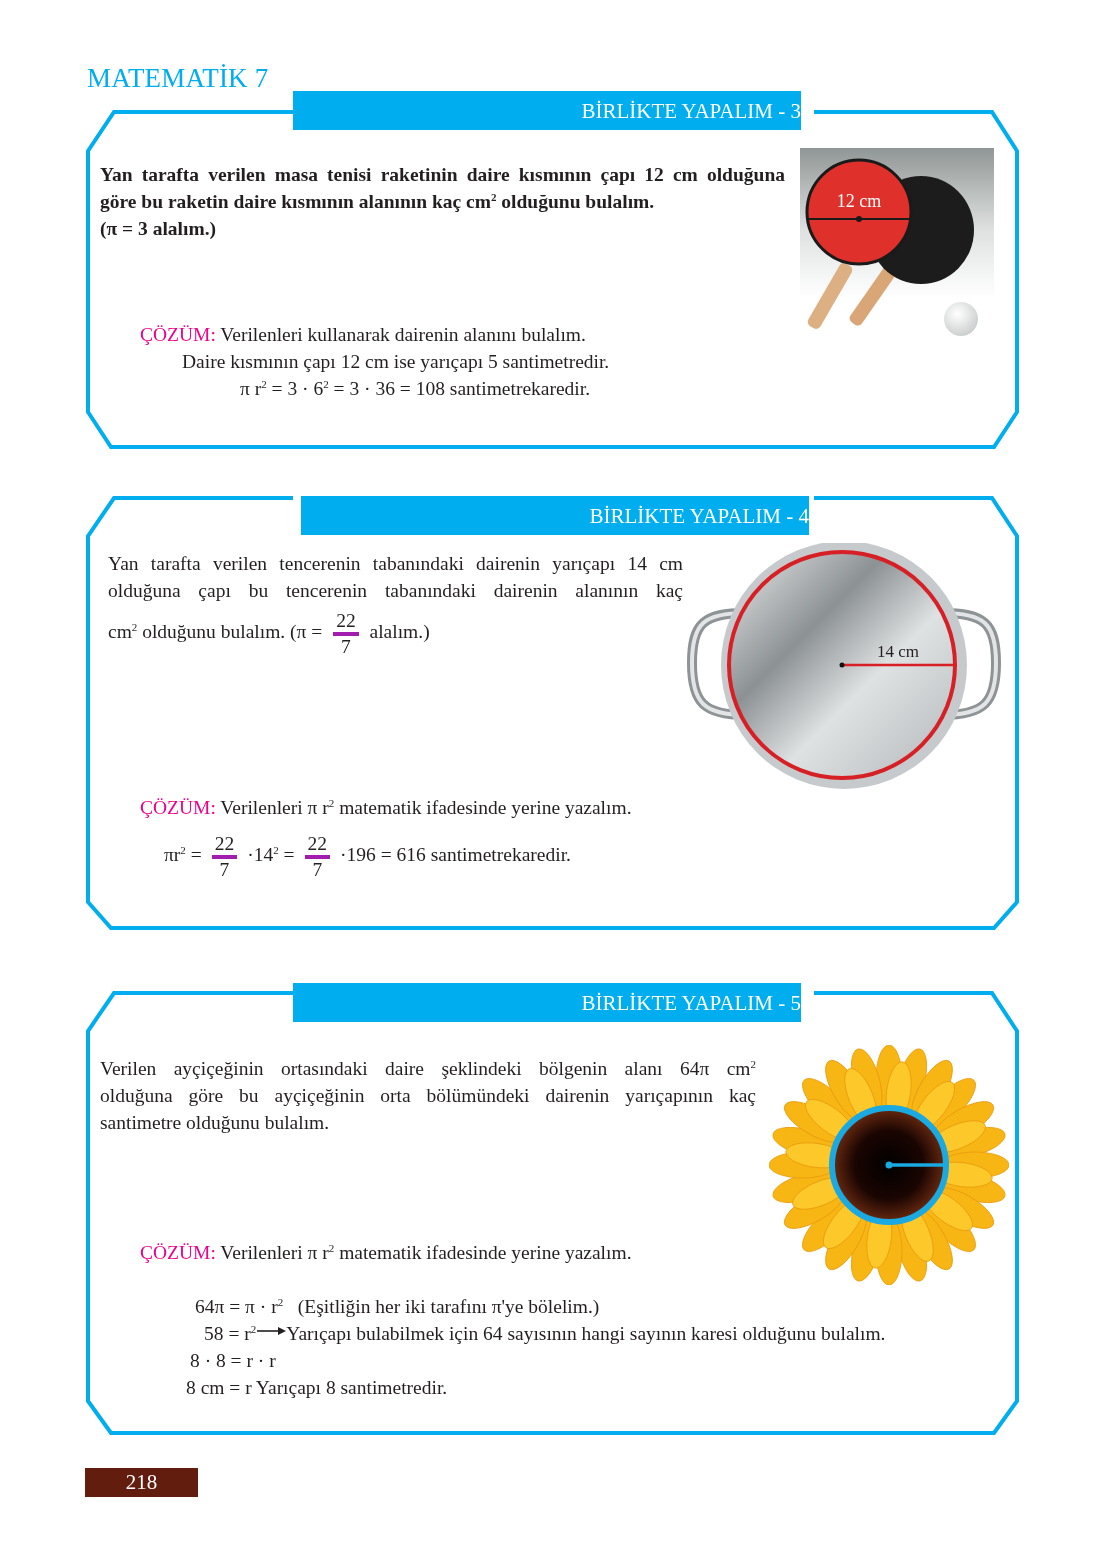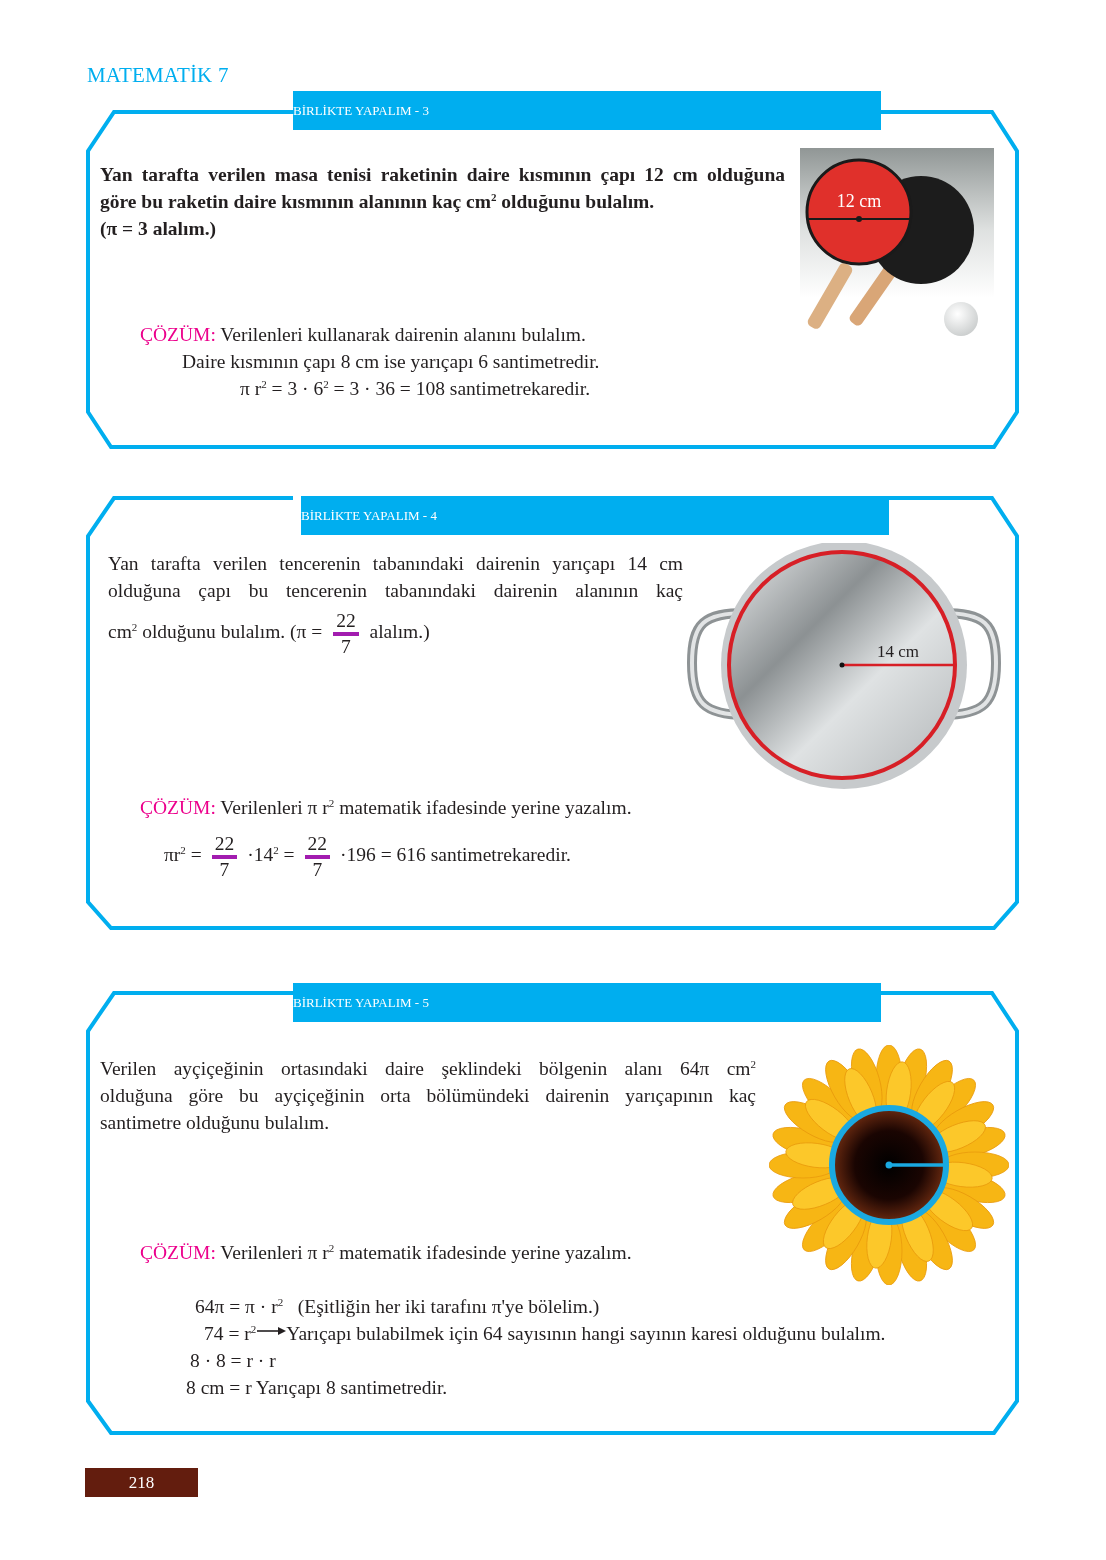--- a/index.html
+++ b/index.html
@@ -1,31 +1,31 @@
 <!DOCTYPE html>
 <html><head>
 <meta charset="utf-8">
 <style>
   html, body { margin:0; padding:0; background:#ffffff; }
   body { width:1106px; height:1560px; position:relative; overflow:hidden;
          font-family: "Liberation Serif", "DejaVu Serif", serif; color:#231f20; }
-  .page-title { position:absolute; left:87px; top:63px; font-size:21px; color:#00aeef; letter-spacing:0.2px; }
+  .page-title { position:absolute; left:87px; top:63px; font-size:27px; color:#00aeef; letter-spacing:0.2px; }
   .box { position:absolute; left:86px; width:933px; }
   .box svg.frame { position:absolute; left:0; top:0; }
-  .hdr { position:absolute; left:207px; width:588px; height:39px; background:#00aeef; color:#fff;
-         font-size:13px; text-align:left; line-height:40px; }
+  .hdr { position:absolute; left:207px; width:508px; height:39px; background:#00aeef; color:#fff;
+         font-size:21px; text-align:right; line-height:40px; }
   .txt { position:absolute; font-size:19.5px; line-height:27px; }
   .just { text-align:justify; text-align-last:justify; }
   .sol-label { color:#ec008c;margin-left:40px; }
   sup { font-size:11px; vertical-align:7px; line-height:0; }
   .frac { display:inline-block; vertical-align:middle; text-align:center; margin:0 6px; line-height:22px; }
   .frac .num { display:block; border-bottom:4px solid #a21caf; padding:0 3px; }
   .frac .den { display:block; }
   .page-num { position:absolute; left:85px; top:1468px; width:113px; height:29px; background:#631d0e;
-              color:#fff; font-size:17px; line-height:29px; text-align:center; }
+              color:#fff; font-size:21px; line-height:29px; text-align:center; }
   .img { position:absolute; }
 </style>
 </head>
 <body>
 
 <div class="page-title">MATEMATİK  7</div>
 
 <div class="box" style="top:91px;height:360px;">
   <svg class="frame" width="933" height="360">
     <polyline points="207,21 28,21 2,60 2,321 25,356 908,356 931,321 931,60 906,21 728,21" fill="none" stroke="#00aeef" stroke-width="4"></polyline>
@@ -33,21 +33,21 @@
   <div class="hdr" style="top:0;">BİRLİKTE YAPALIM - 3</div>
 
   <div class="txt" style="left:14px;top:70px;width:685px;font-weight:bold;">
     <div class="just">Yan tarafta verilen masa tenisi raketinin daire kısmının çapı 12 cm olduğuna</div>
     <div><span>göre bu raketin daire kısmının alanının kaç cm</span><sup>2</sup><span> olduğunu bulalım.</span></div>
     <div>(π = 3 alalım.)</div>
   </div>
 
   <div class="txt" style="left:14px;top:230px;width:660px;">
     <div><span class="sol-label">ÇÖZÜM:</span><span> Verilenleri kullanarak dairenin alanını bulalım.</span></div>
-    <div style="padding-left:82px;">Daire kısmının çapı 8 cm ise yarıçapı 6 santimetredir.</div>
+    <div style="padding-left:82px;">Daire kısmının çapı 12 cm ise yarıçapı 5 santimetredir.</div>
     <div style="padding-left:140px;"><span>π r</span><sup>2</sup><span> = 3 · 6</span><sup>2</sup><span> = 3 · 36 = 108 santimetrekaredir.</span></div>
   </div>
 
   <div class="img" style="left:709px;top:57px;width:204px;height:190px;">
     <svg width="204" height="190" viewBox="0 0 204 190">
       <defs>
         <linearGradient id="bgGray" x1="0" y1="0" x2="0" y2="1">
           <stop offset="0" stop-color="#7d8483"></stop>
           <stop offset="0.55" stop-color="#d9dcdb"></stop>
           <stop offset="1" stop-color="#ffffff"></stop>
@@ -121,21 +121,21 @@
 
   <div class="txt" style="left:14px;top:72px;width:656px;">
     <div class="just"><span>Verilen ayçiçeğinin ortasındaki daire şeklindeki bölgenin alanı 64π cm</span><sup>2</sup></div>
     <div class="just">olduğuna göre bu ayçiçeğinin orta bölümündeki dairenin yarıçapının kaç</div>
     <div>santimetre olduğunu bulalım.</div>
   </div>
 
   <div class="txt" style="left:14px;top:256px;width:900px;">
     <div><span class="sol-label">ÇÖZÜM:</span><span> Verilenleri π r</span><sup>2</sup><span> matematik ifadesinde yerine yazalım.</span></div>
     <div style="padding-left:95px;margin-top:27px;font-family:Liberation Serif, serif;"><span>64π = π · r</span><sup>2</sup><span style="white-space:pre;">   (Eşitliğin her iki tarafını π'ye bölelim.)</span></div>
-    <div style="padding-left:104px;"><span>74 = r</span><sup>2</sup><span style="display:inline-block;width:30px;position:relative;top:-5px;"><svg width="30" height="8">
+    <div style="padding-left:104px;"><span>58 = r</span><sup>2</sup><span style="display:inline-block;width:30px;position:relative;top:-5px;"><svg width="30" height="8">
             <line x1="1" y1="4" x2="23" y2="4" stroke="#231f20" stroke-width="1.6"></line>
             <polygon points="22,0 30,4 22,8" fill="#231f20"></polygon>
           </svg></span><span>Yarıçapı bulabilmek için 64 sayısının hangi sayının karesi olduğunu bulalım.</span></div>
     <div style="padding-left:90px;">8 · 8 = r · r</div>
     <div style="padding-left:86px;">8 cm = r  Yarıçapı 8 santimetredir.</div>
   </div>
 
   <div class="img" style="left:683px;top:62px;width:240px;height:240px;">
     <svg width="240" height="240" viewBox="-120 -120 240 240">
       <g fill="#f7b614" stroke="#e99a0c" stroke-width="0.8">

